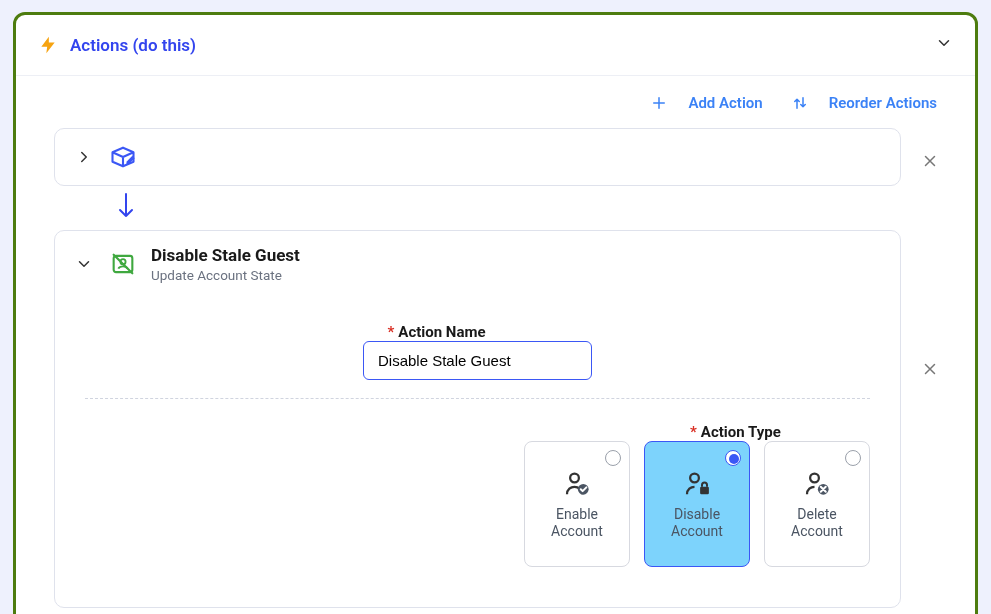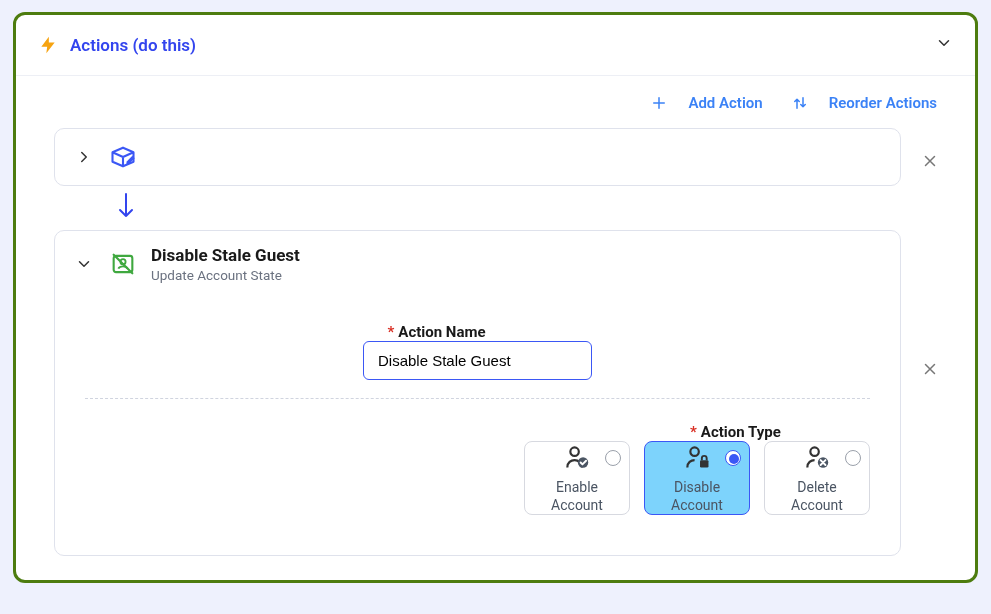--- a/index.html
+++ b/index.html
@@ -106,21 +106,21 @@
   .divider {
     border: none;
     border-top: 1px dashed #d0d4df;
   }
   .type-options {
     display: flex;
     gap: 14px;
   }
   .type-card {
     width: 106px;
-    height: 74px;
+    height: 126px;
     border: 1px solid #d7d9e0;
     border-radius: 8px;
     position: relative;
     display: flex;
     flex-direction: column;
     align-items: center;
     justify-content: center;
     cursor: pointer;
     background: #fff;
   }

